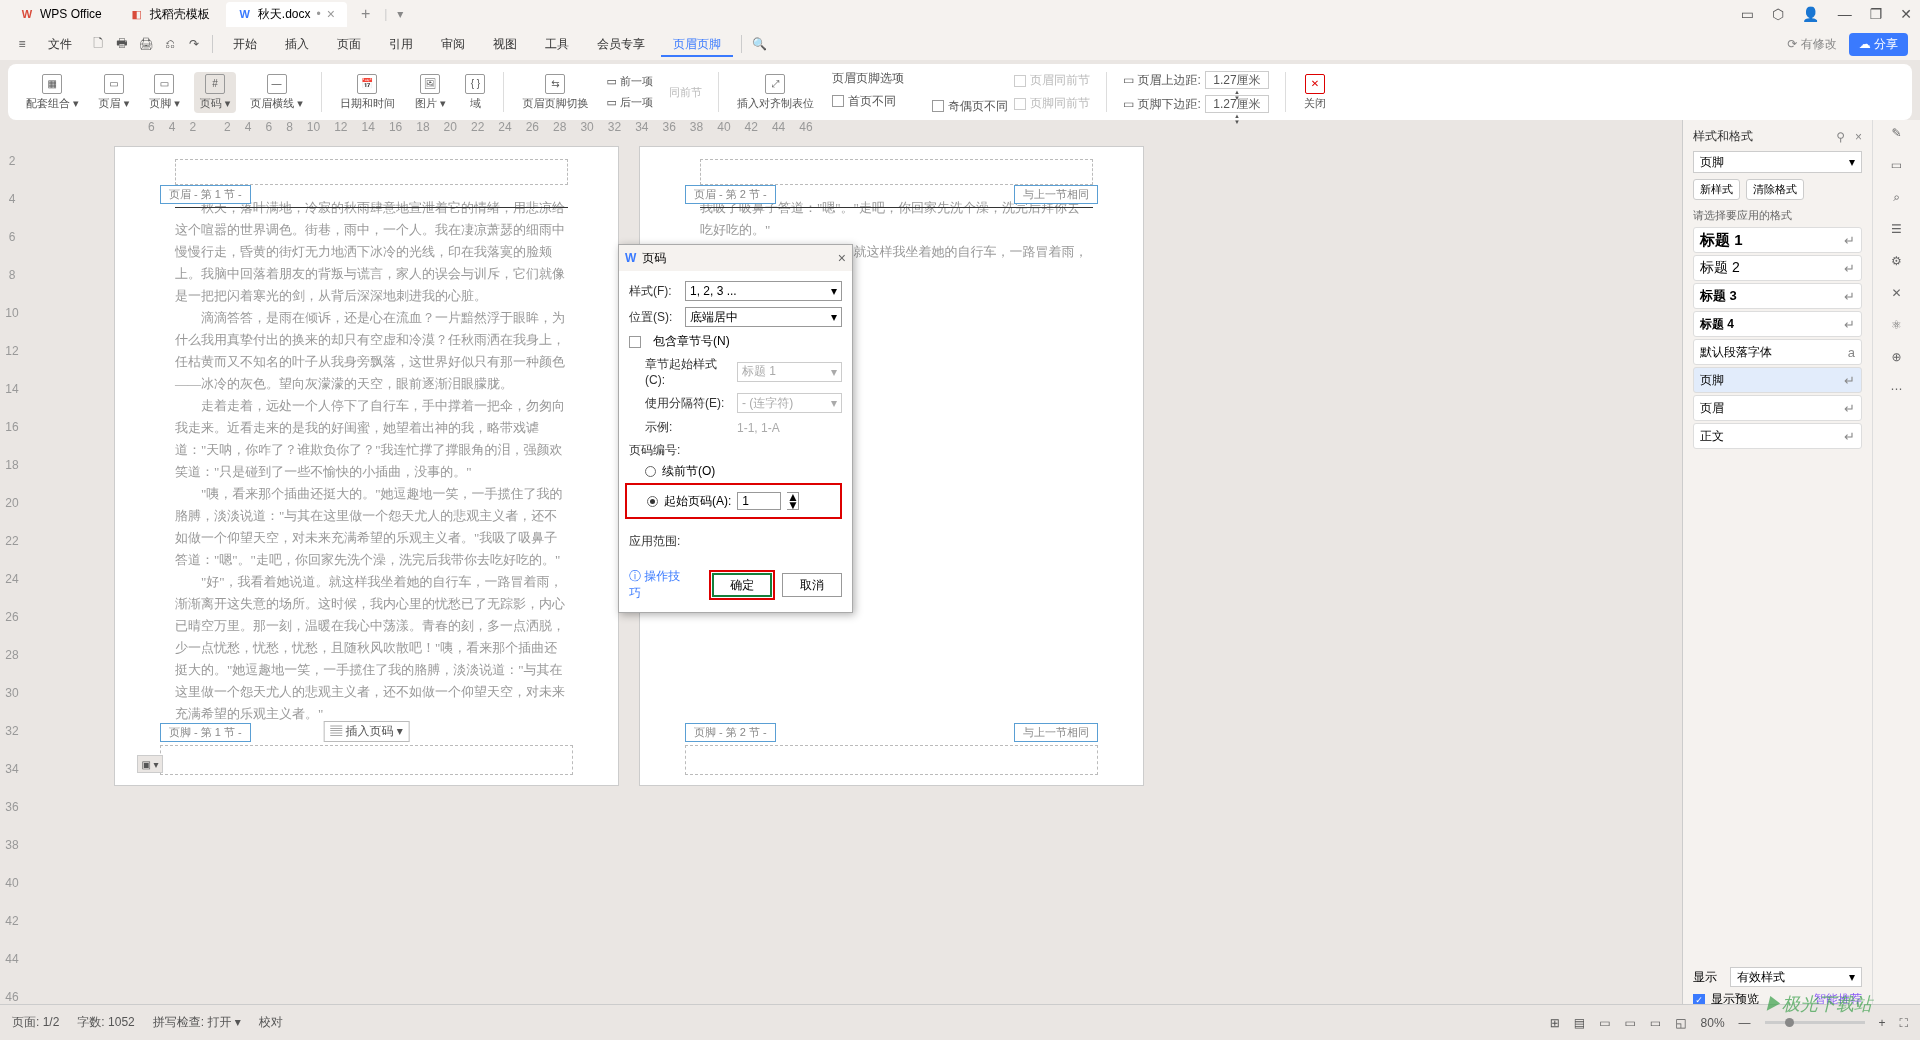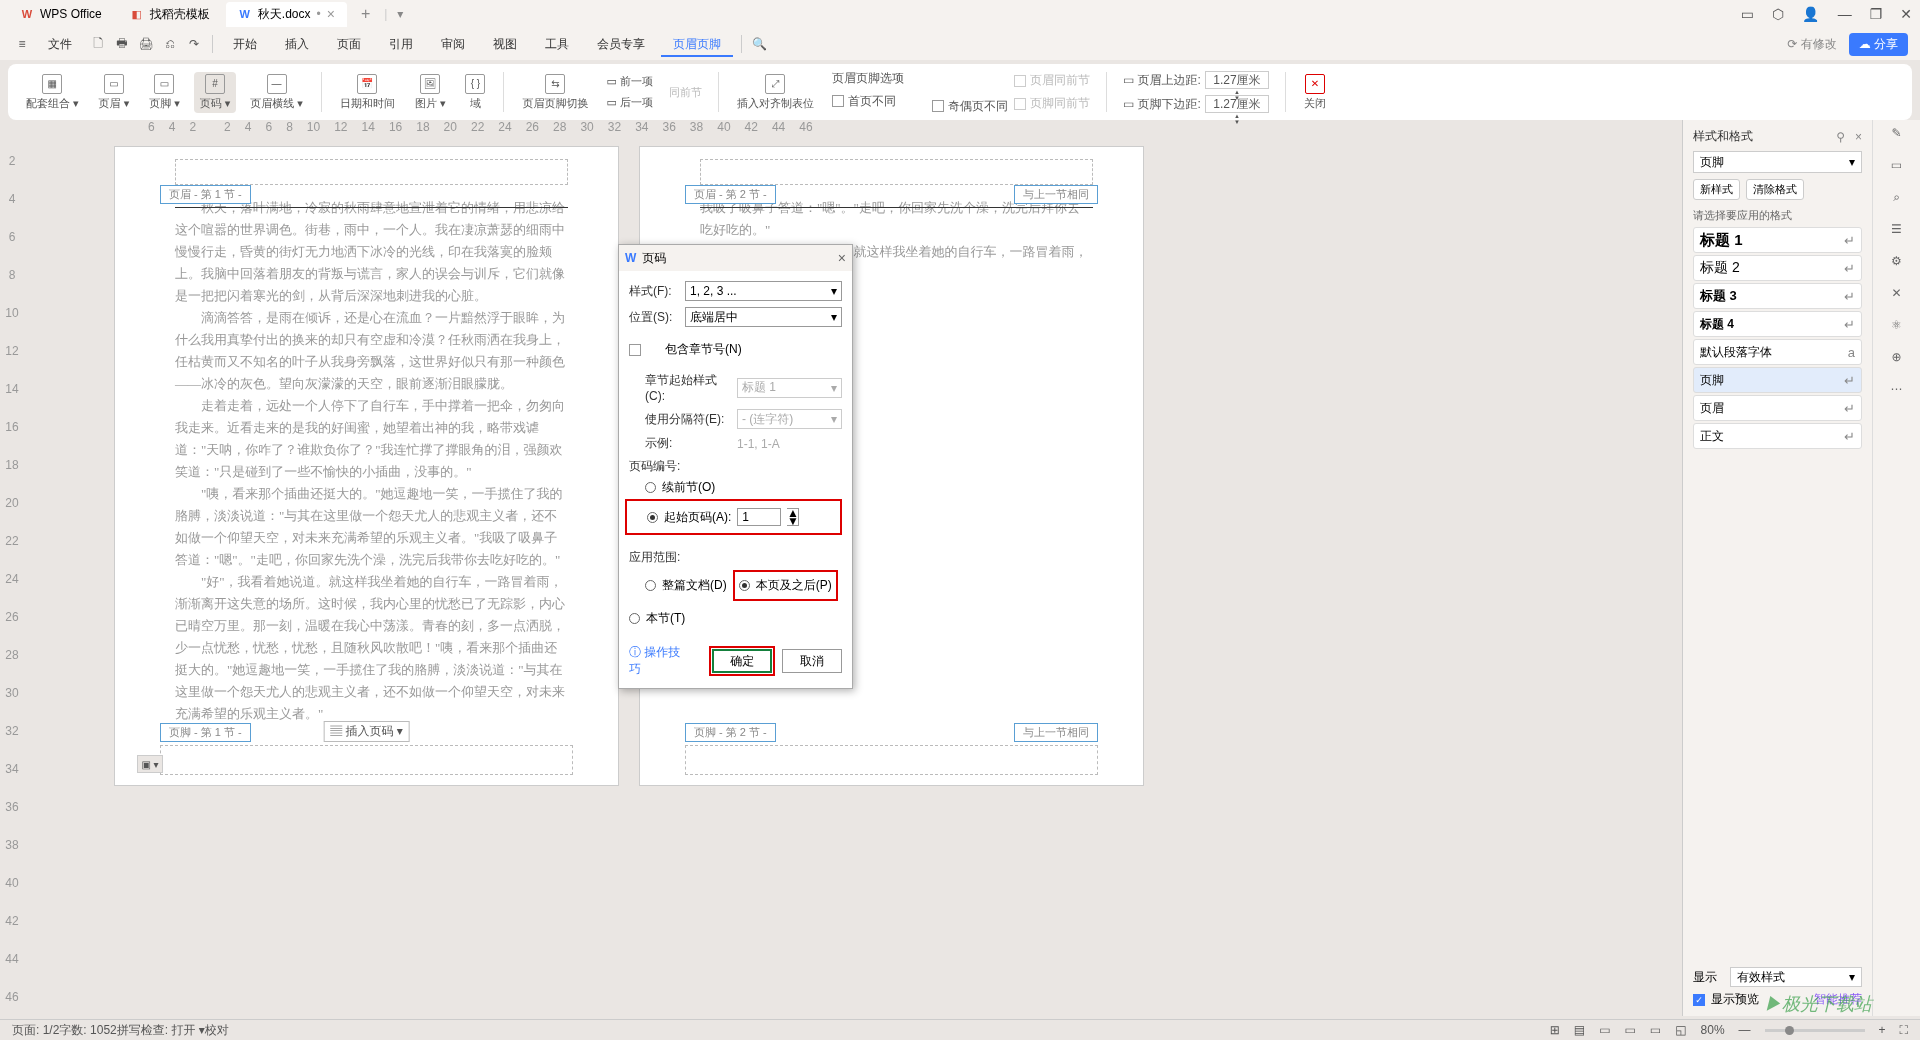--- a/index.html
+++ b/index.html
@@ -44,21 +44,21 @@
 .page .headbox{position:absolute;top:12px;left:60px;right:50px;height:26px;border:1px dashed #bbb;}
 .page .text{color:#999;line-height:22px;font-size:13px;font-family:SimSun;word-break:break-all;}
 .page .ins-pn{position:absolute;bottom:43px;left:50%;transform:translateX(-50%);display:flex;align-items:center;gap:4px;font-size:11px;color:#555;border:1px solid #bbb;padding:1px 6px;background:#fff;}
 .dialog{position:absolute;top:244px;left:618px;width:235px;background:#fff;border:1px solid #aaa;box-shadow:2px 2px 8px rgba(0,0,0,0.3);}
 .dialog .dtitle{height:26px;background:#f5f2ef;display:flex;align-items:center;padding:0 6px;gap:6px;}
 .dialog .dclose{margin-left:auto;font-size:14px;color:#666;}
 .dialog .dbody{padding:10px 10px 8px 10px;}
 .dialog .drow{display:flex;align-items:center;gap:4px;margin-bottom:6px;}
 .dialog .drow label{width:52px;color:#333;}
 .dialog .dselect{flex:1;height:20px;border:1px solid #999;padding:0 4px;display:flex;align-items:center;justify-content:space-between;}
-.dialog .dcheck{display:flex;align-items:center;gap:24px;margin:14px 0;}
+.dialog .dcheck{display:flex;align-items:center;gap:12px;margin:6px 0;}
 .dialog .sub{padding-left:16px;color:#aaa;}
 .dialog .sub .dselect{color:#aaa;border-color:#ccc;}
 .dialog .grouptitle{margin:6px 0 4px 0;color:#333;}
 .dialog .radiogrp{padding-left:16px;}
 .dialog .radio{display:flex;align-items:center;gap:6px;margin:3px 0;}
 .dialog .rbtn{width:11px;height:11px;border:1px solid #666;border-radius:50%;display:flex;align-items:center;justify-content:center;}
 .dialog .rbtn.sel::after{content:"";width:5px;height:5px;background:#333;border-radius:50%;}
 .dialog .numbox{border:2px solid #d00;padding:4px 20px;margin:2px 0 14px -4px;}
 .dialog .startinput{width:44px;height:18px;border:1px solid #999;display:flex;align-items:center;padding-left:4px;}
 .dialog .spinbox{width:12px;height:18px;border:1px solid #999;border-left:none;display:flex;flex-direction:column;line-height:7px;font-size:7px;align-items:center;justify-content:space-around;}
@@ -77,21 +77,21 @@
 .sidepanel .splbl{font-size:11px;color:#666;margin-bottom:4px;}
 .sidepanel .styleitem{height:26px;display:flex;align-items:center;justify-content:space-between;padding:0 6px;border:1px solid #ddd;background:#fff;margin-bottom:2px;border-radius:3px;}
 .sidepanel .styleitem.sel{background:#e2ecfb;}
 .sidepanel .styleitem .arr{color:#888;font-size:13px;}
 .sidepanel .bottom{margin-top:auto;}
 .sidepanel .bottom .disprow{display:flex;align-items:center;gap:13px;margin-bottom:4px;font-size:11px;}
 .sidepanel .bottom .spselect2{flex:1;border:1px solid #ccc;background:#fff;height:20px;display:flex;align-items:center;justify-content:space-between;padding:0 6px;}
 .sidepanel .bottom .chkrow{display:flex;align-items:center;gap:6px;font-size:11px;}
 .sidepanel .bottom .chk{width:12px;height:12px;background:#3a7afe;color:#fff;font-size:9px;display:flex;align-items:center;justify-content:center;}
 .righticons{position:absolute;top:120px;right:0;width:48px;bottom:24px;background:#f5f2ef;border-left:1px solid #ddd;display:flex;flex-direction:column;align-items:center;padding-top:6px;gap:18px;color:#666;font-size:16px;}
-.statusbar{position:absolute;bottom:0;left:0;right:0;height:21px;background:#eae6e3;border-top:1px solid #ccc;display:flex;align-items:center;padding:0 12px;color:#555;font-size:11px;}
+.statusbar{position:absolute;bottom:0;left:0;right:0;height:36px;background:#eae6e3;border-top:1px solid #ccc;display:flex;align-items:center;padding:0 12px;gap:18px;color:#555;font-size:11px;}
 .statusbar .rightside{margin-left:auto;display:flex;align-items:center;gap:14px;}
 .zoomslider{width:100px;height:3px;background:#ccc;position:relative;}
 .zoomslider::after{content:"";position:absolute;left:20%;top:-3px;width:9px;height:9px;background:#888;border-radius:50%;}
 .watermark{position:absolute;right:48px;bottom:24px;color:#3aa04a;font-size:18px;font-style:italic;opacity:0.7;pointer-events:none;}
 .newwin{position:absolute;top:755px;left:137px;width:26px;height:18px;background:#eae6e3;border:1px solid #ccc;display:flex;align-items:center;justify-content:center;font-size:10px;color:#555;}
 </style>
 </head>
 <body>
 
 <div class="titlebar">
@@ -394,36 +394,20 @@
         <div class="startinput">
             <span>1</span>
           </div>
         <div class="spinbox">
             <span>▲</span>
             <span>▼</span>
           </div>
       </div>
     </div>
     <div class="grouptitle">应用范围:</div>
-    <div class="hrow" style="flex-wrap:wrap">
-      <div class="radio" style="margin-left:16px">
-          <div class="rbtn"></div>
-          <span>整篇文档(D)</span>
-        </div>
-      <div class="rangebox">
-          <div class="radio">
-            <div class="rbtn sel"></div>
-            <span>本页及之后(P)</span>
-          </div>
-        </div>
-      <div class="radio">
-          <div class="rbtn"></div>
-          <span>本节(T)</span>
-        </div>
-    </div>
   </div>
   <div class="dfooter">
     <div class="tips">
         <span>ⓘ 操作技巧</span>
       </div>
     <div style="flex:1"></div>
     <div class="dbtn ok">
         <span>确定</span>
       </div>
     <div class="dbtn">

